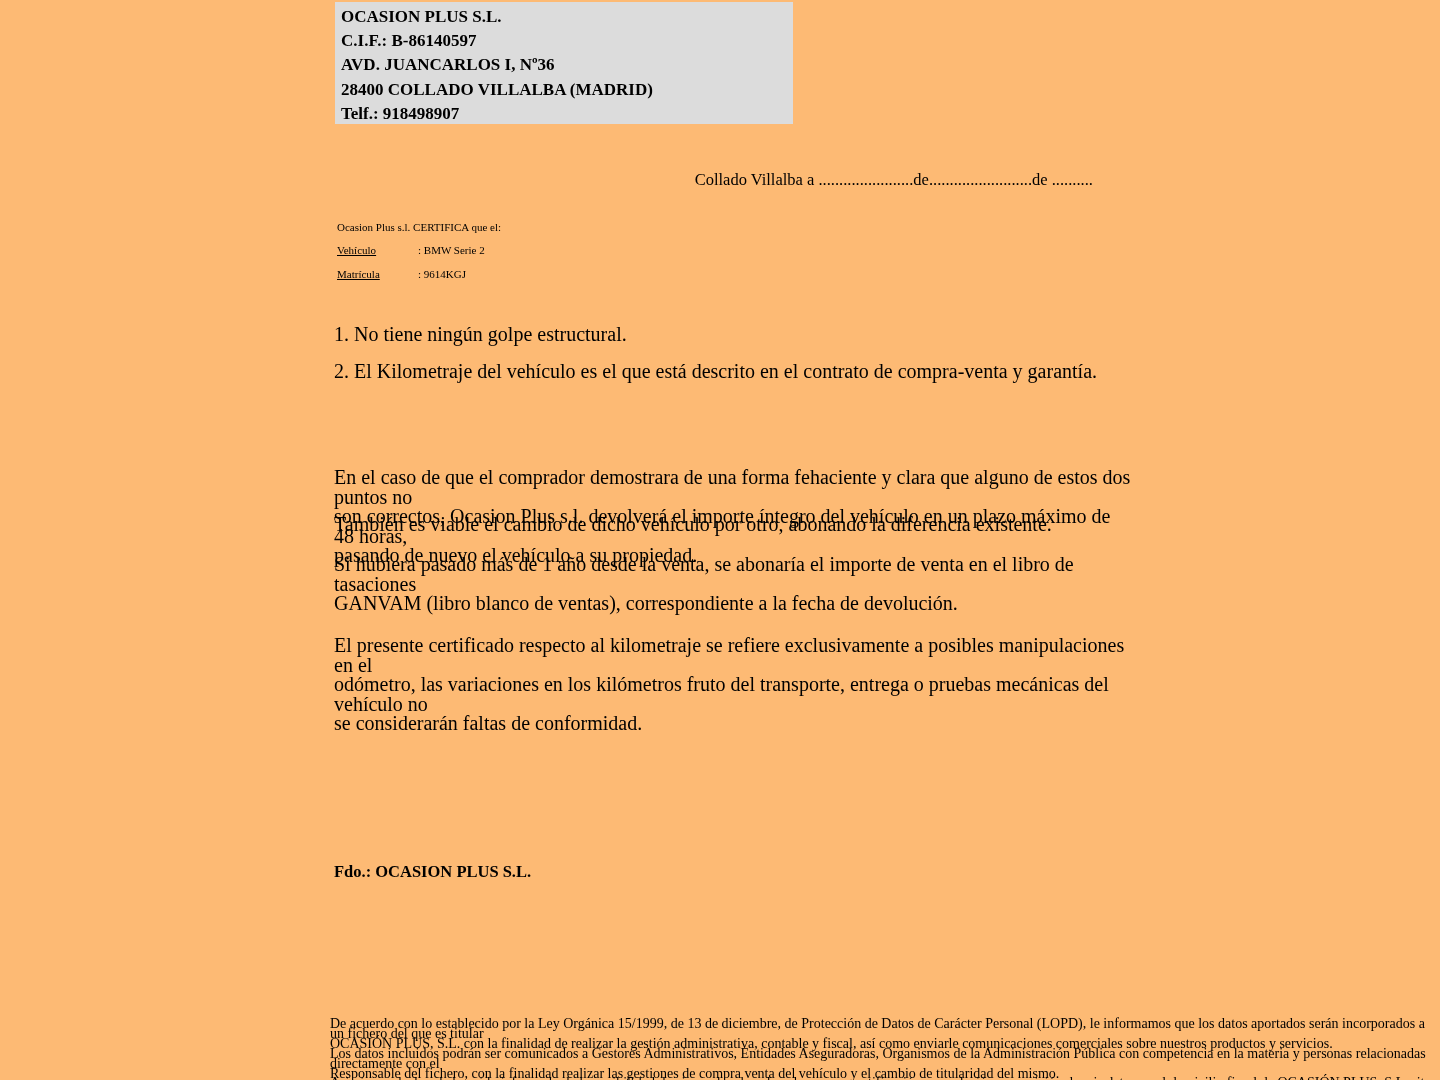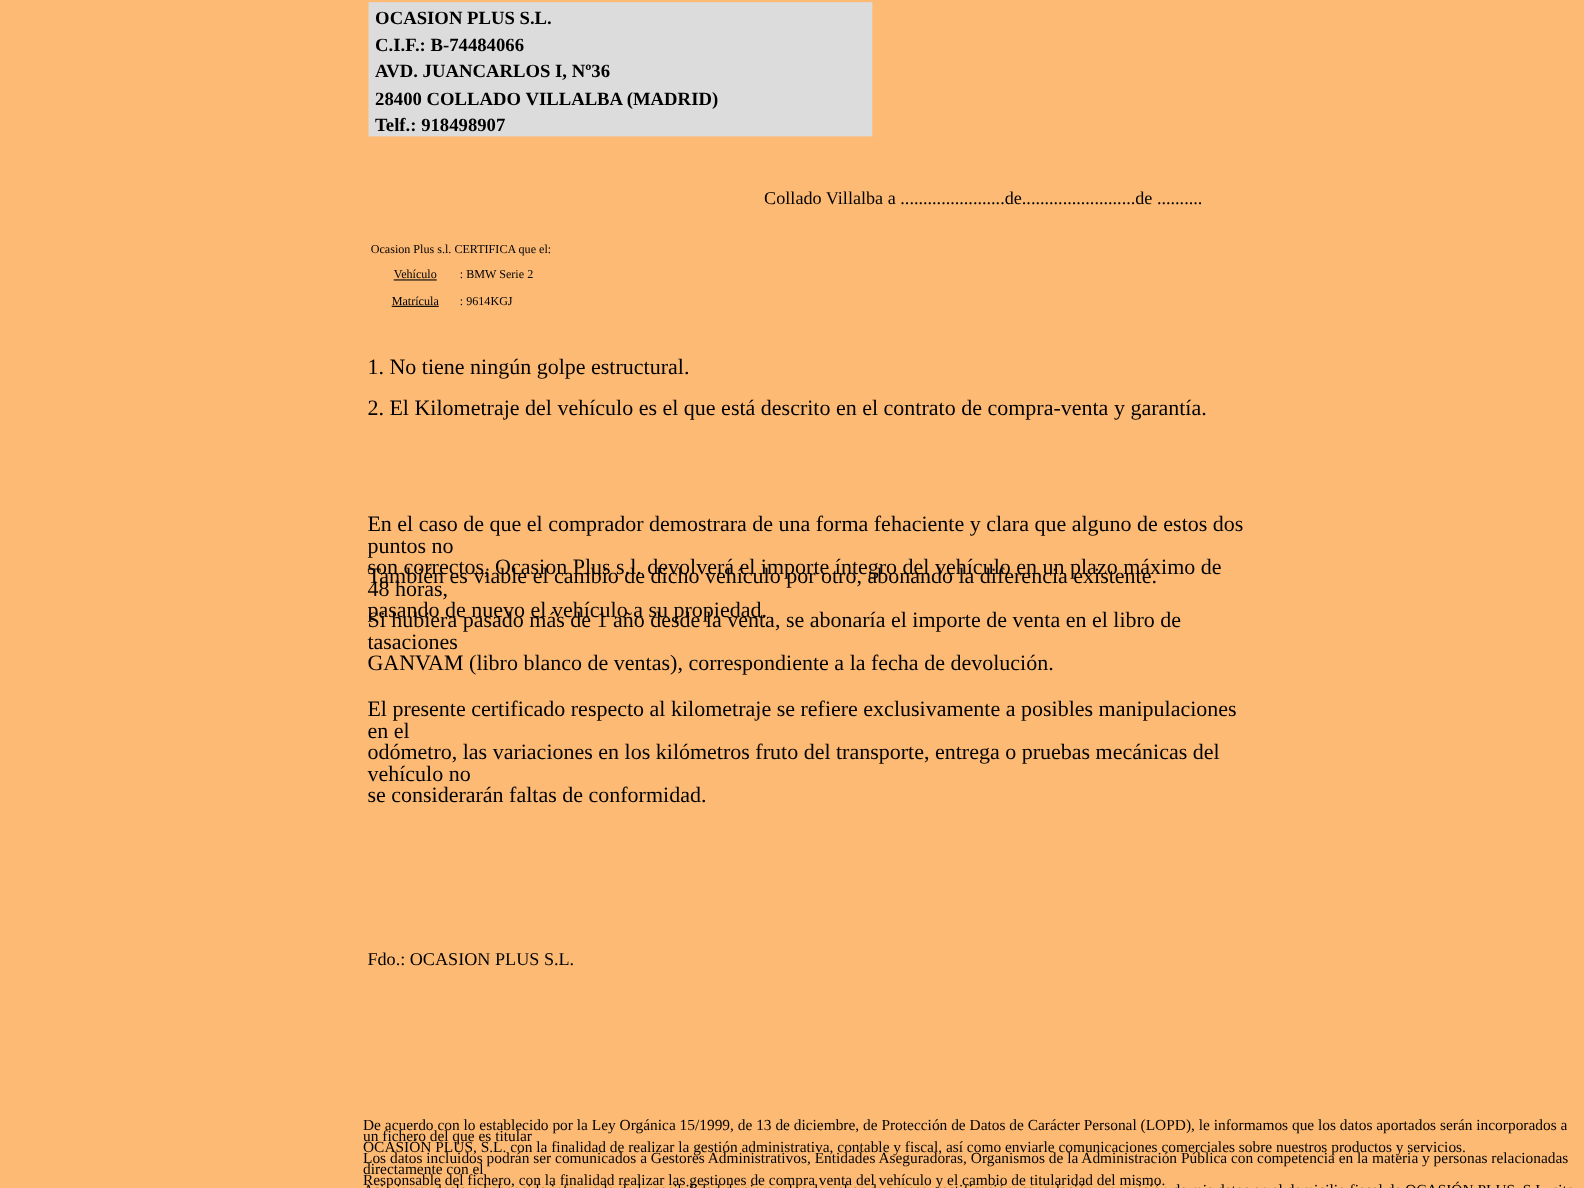--- a/index.html
+++ b/index.html
@@ -41,21 +41,20 @@
   .cert-block {
     position: absolute;
     left: 337px;
     top: 216px;
     font-size: 11px;
     line-height: 23.4px;
   }
   .cert-label-wrap {
     display: inline-block;
     width: 81px;
-    text-align: center;
   }
   .u {
     text-decoration: underline;
   }
   .body-text {
     position: absolute;
     left: 334px;
     width: 800px;
     font-size: 20px;
     line-height: 19.6px;
@@ -65,39 +64,40 @@
   .point-2 { top: 362px; }
   .para-refund   { top: 468px; }
   .para-exchange { top: 515px; }
   .para-ganvam   { top: 555px; }
   .para-odometer { top: 612px; margin-top: 24px; }
   .signature-line {
     position: absolute;
     left: 334px;
     top: 862px;
     font-size: 16.5px;
+    font-weight: bold;
   }
   .legal-notice {
     position: absolute;
     left: 330px;
     top: 1019px;
     width: 1105px;
     font-size: 14px;
     line-height: 9.9px;
     white-space: pre-line;
   }
 </style>
 </head>
 <body>
 
 <div class="doc">
 
   <div class="letterhead">
     <div>OCASION PLUS S.L.</div>
-    <div>C.I.F.: B-74484066</div>
+    <div>C.I.F.: B-86140597</div>
     <div>AVD. JUANCARLOS I, Nº36</div>
     <div>28400 COLLADO VILLALBA (MADRID)</div>
     <div>Telf.: 918498907</div>
   </div>
 
   <div class="date-line">Collado Villalba a .......................de.........................de ..........</div>
 
   <div class="cert-block">
     <div>Ocasion Plus s.l. CERTIFICA que el:</div>
     <div><span class="cert-label-wrap"><span class="u">Vehículo</span></span><span>: BMW Serie 2</span></div>

